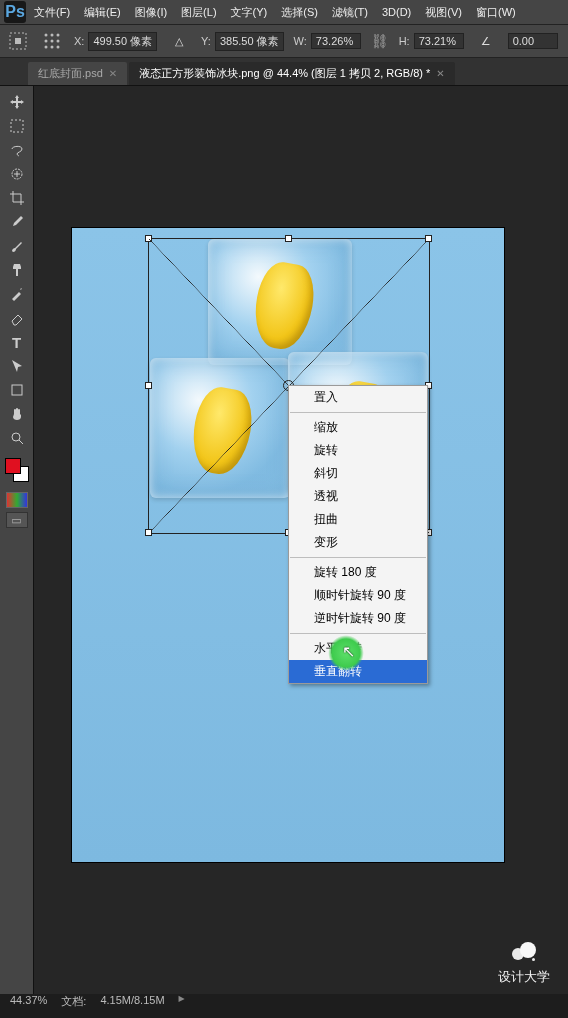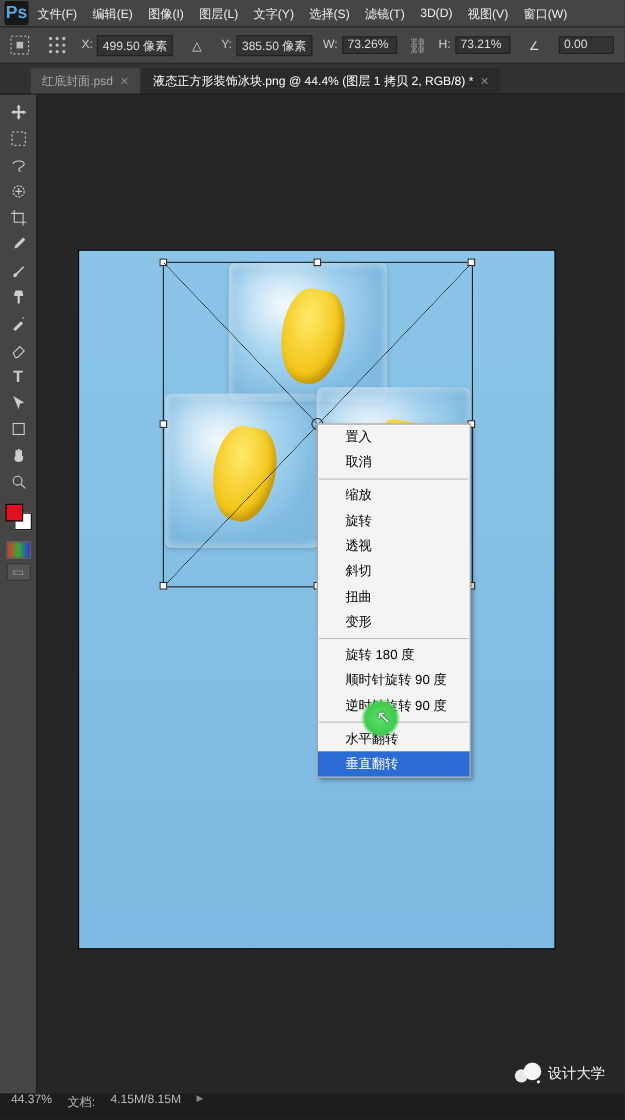--- a/index.html
+++ b/index.html
@@ -46,21 +46,21 @@
 .h-bl{left:0; top:100%;} .h-bm{left:50%; top:100%;} .h-br{left:100%; top:100%;}
 .h-c{left:50%; top:50%; background:transparent; width:11px;height:11px; border-radius:50%; margin:-6px;}
 .ctxmenu{ position:absolute; left:216px; top:157px; width:140px; background:#f4f4f4; border:1px solid #9a9a9a; box-shadow:2px 2px 4px rgba(0,0,0,.35); color:#000; font-size:12px;}
 .ctxmenu .mi{ padding:3px 25px; white-space:nowrap;}
 .ctxmenu .sep{ height:1px; background:#bdbdbd; margin:3px 1px;}
 .ctxmenu .mi.sel{ background:#2a6bd4; color:#ffffff;font-family:Liberation Serif, serif;}
 .cursor-glow{ position:absolute; left:39px; top:249px; width:36px; height:36px; border-radius:50%; background:radial-gradient(circle,#5de06a 0%, #3ecb4d 55%, rgba(62,203,77,0) 70%);}
 .cursor-arrow{ position:absolute; left:53px; top:256px; font-size:16px; color:#fff; text-shadow:0 0 2px #000;}
 .footer{ position:absolute; left:0; right:0; bottom:0; height:24px; background:#1d1d1d; display:flex; align-items:flex-start; padding:0 10px; gap:14px; color:#bbb; font-size:11px;}
 .footer .fill{flex:1;}
-.wm{ position:absolute; right:18px; bottom:32px; display:flex; align-items:center; gap:6px; color:#f3f3f3; font-size:13px;}
+.wm{ position:absolute; right:18px; bottom:32px; display:flex; align-items:center; gap:6px; color:#f3f3f3; font-size:13px;flex-direction:column;}
 .wm .bubble{width:24px;height:20px; position:relative;}
 .wm .bubble .c1{position:absolute;width:12px;height:12px;border-radius:50%;background:#e9e9e9;left:0;top:6px;}
 .wm .bubble .c2{position:absolute;width:16px;height:16px;border-radius:50%;background:#f7f7f7;left:8px;top:0;}
 .wm .bubble .d{position:absolute;width:3px;height:3px;border-radius:50%;background:#e9e9e9;left:20px;top:16px;}
 svg{display:block;}
 </style>
 </head>
 <body>
 
 <div class="menubar">
@@ -235,26 +235,25 @@
         <div class="handle h-ml"></div>
         <div class="handle h-mr"></div>
         <div class="handle h-bl"></div>
         <div class="handle h-bm"></div>
         <div class="handle h-br"></div>
         <div class="handle h-c"></div>
       </div>
 
       <div class="ctxmenu">
         <div class="mi">置入</div>
-        <div class="mi">取消</div>
         <div class="sep"></div>
         <div class="mi">缩放</div>
         <div class="mi">旋转</div>
+        <div class="mi">斜切</div>
         <div class="mi">透视</div>
-        <div class="mi">斜切</div>
         <div class="mi">扭曲</div>
         <div class="mi">变形</div>
         <div class="sep"></div>
         <div class="mi">旋转 180 度</div>
         <div class="mi">顺时针旋转 90 度</div>
         <div class="mi">逆时针旋转 90 度</div>
         <div class="sep"></div>
         <div class="mi">水平翻转</div>
         <div class="mi sel">垂直翻转</div>
         <div class="cursor-glow"></div>

